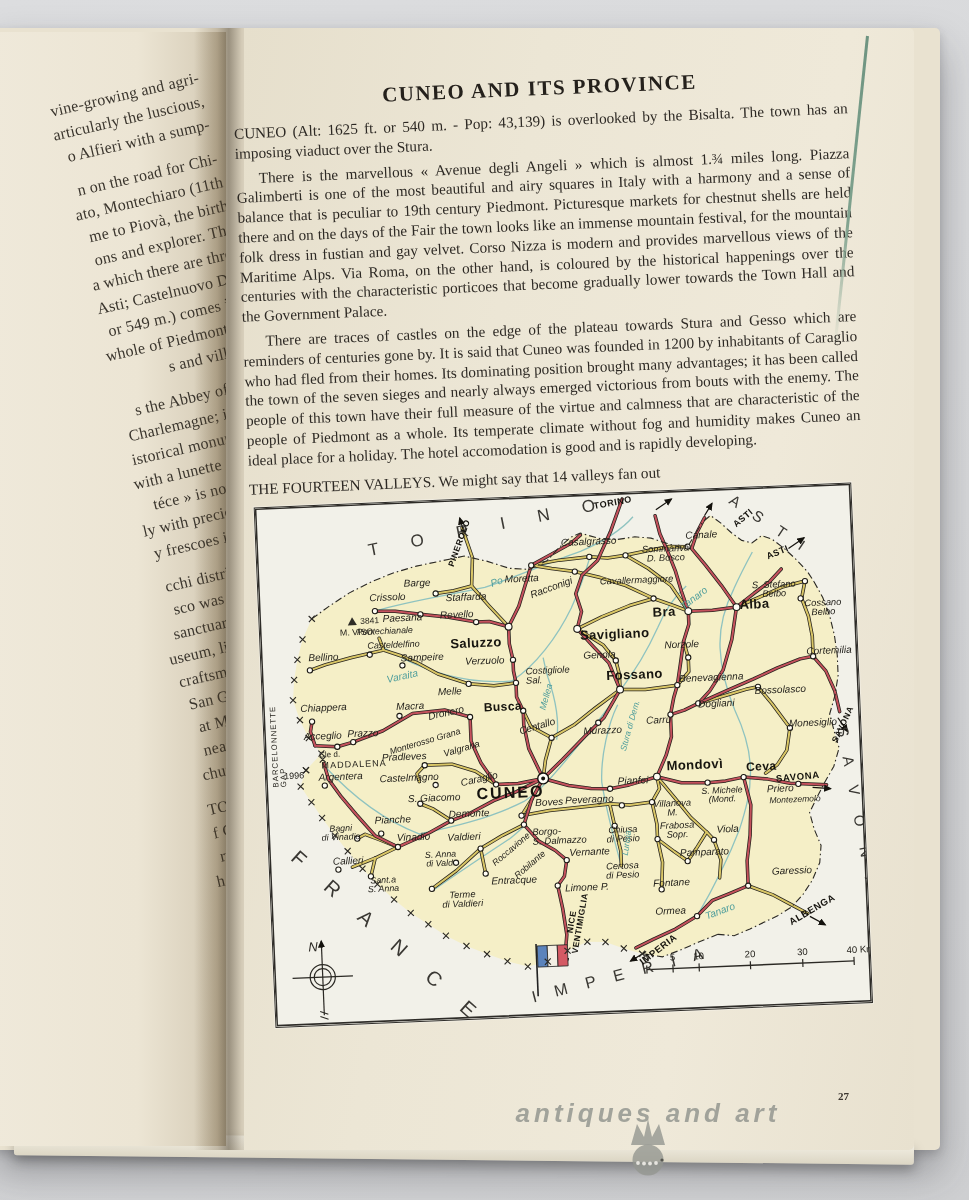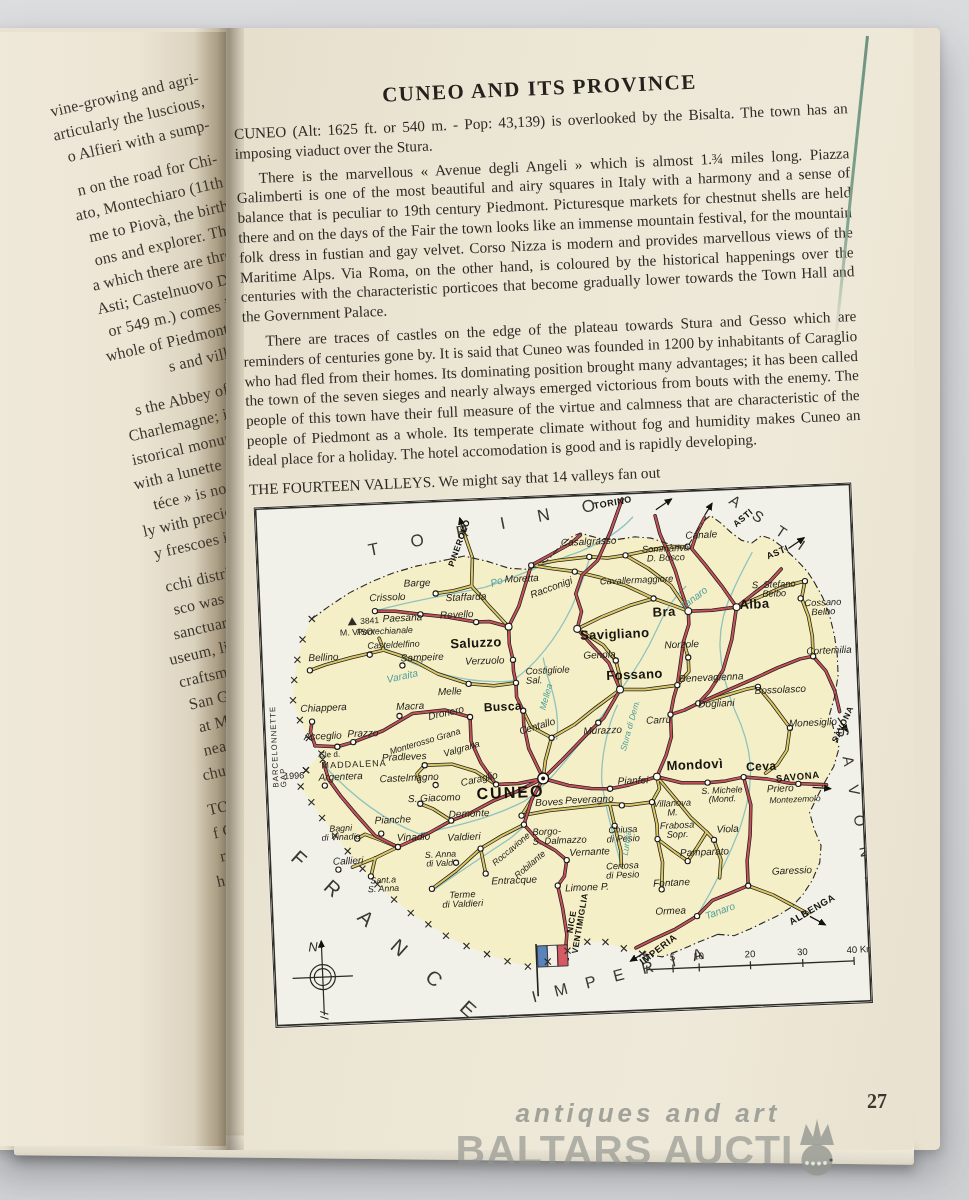--- a/index.html
+++ b/index.html
@@ -24,21 +24,21 @@
   .lg{fill:#17150f;font-style:normal;font-weight:bold;letter-spacing:.4px;}
   .city{fill:#14120d;font-style:normal;font-weight:bold;}
   .sm{fill:#24221c;font-style:normal;}
   .riv{fill:#4f9e9c;font-style:italic;}
   .rd{fill:#14120d;font-style:normal;font-weight:bold;letter-spacing:.6px;}
   .big{font-family:"Liberation Serif",serif;fill:#3a3833;}
   .casing path{stroke:#26231e;stroke-width:3.5;fill:none;stroke-linecap:round;stroke-linejoin:round;}
   #roads-red path{stroke:#c4515c;stroke-width:2;fill:none;stroke-linecap:round;stroke-linejoin:round;}
   #roads-yellow path{stroke:#d9c666;stroke-width:2;fill:none;stroke-linecap:round;stroke-linejoin:round;}
   .dt{fill:#fffdf5;stroke:#1c1a15;stroke-width:1.1;}
-  .page-number{position:absolute;left:838px;top:1090px;font-size:20px;font-weight:bold;color:#3c3630;font-family:"Liberation Serif",serif;margin-left:29px;}
+  .page-number{position:absolute;left:838px;top:1090px;font-size:11px;font-weight:bold;color:#3c3630;font-family:"Liberation Serif",serif;}
   .watermark{position:absolute;left:318px;top:1098px;width:660px;text-align:center;pointer-events:none;}
   .wm-top{font-family:"Liberation Sans",sans-serif;font-style:italic;font-weight:bold;font-size:26px;letter-spacing:4px;color:rgba(150,152,146,.88);}
   .wm-main{display:flex;align-items:center;justify-content:center;gap:1px;font-family:"Liberation Sans",sans-serif;font-weight:bold;font-size:41px;letter-spacing:1px;color:rgba(147,149,143,.68);margin-top:-8px;white-space:nowrap;}
   .wm-logo{position:relative;top:-2px;}
 </style>
 </head>
 <body>
 
 <div class="scene">
   <div class="book">
@@ -506,21 +506,20 @@
     </div>
 
     <div class="green-edge"></div>
   </div>
 
   <div class="page-number">27</div>
 
   <div class="watermark">
     <div class="wm-top">antiques and art</div>
     <div class="wm-main">
-      <span>BALTARS AUCTI</span>
       <svg class="wm-logo" width="46" height="58" viewBox="0 0 46 58">
         <g fill="rgba(148,150,144,0.8)">
           <path d="M6,26 L12,5 L19,18 L23,0 L27,18 L34,5 L40,26 Z"></path>
           <circle cx="23" cy="41" r="15.5"></circle>
         </g>
         <g fill="#e6e4df">
           <circle cx="13" cy="44" r="1.9"></circle>
           <circle cx="19" cy="44.5" r="1.9"></circle>
           <circle cx="25" cy="44.5" r="1.9"></circle>
           <circle cx="31" cy="44" r="1.9"></circle>

